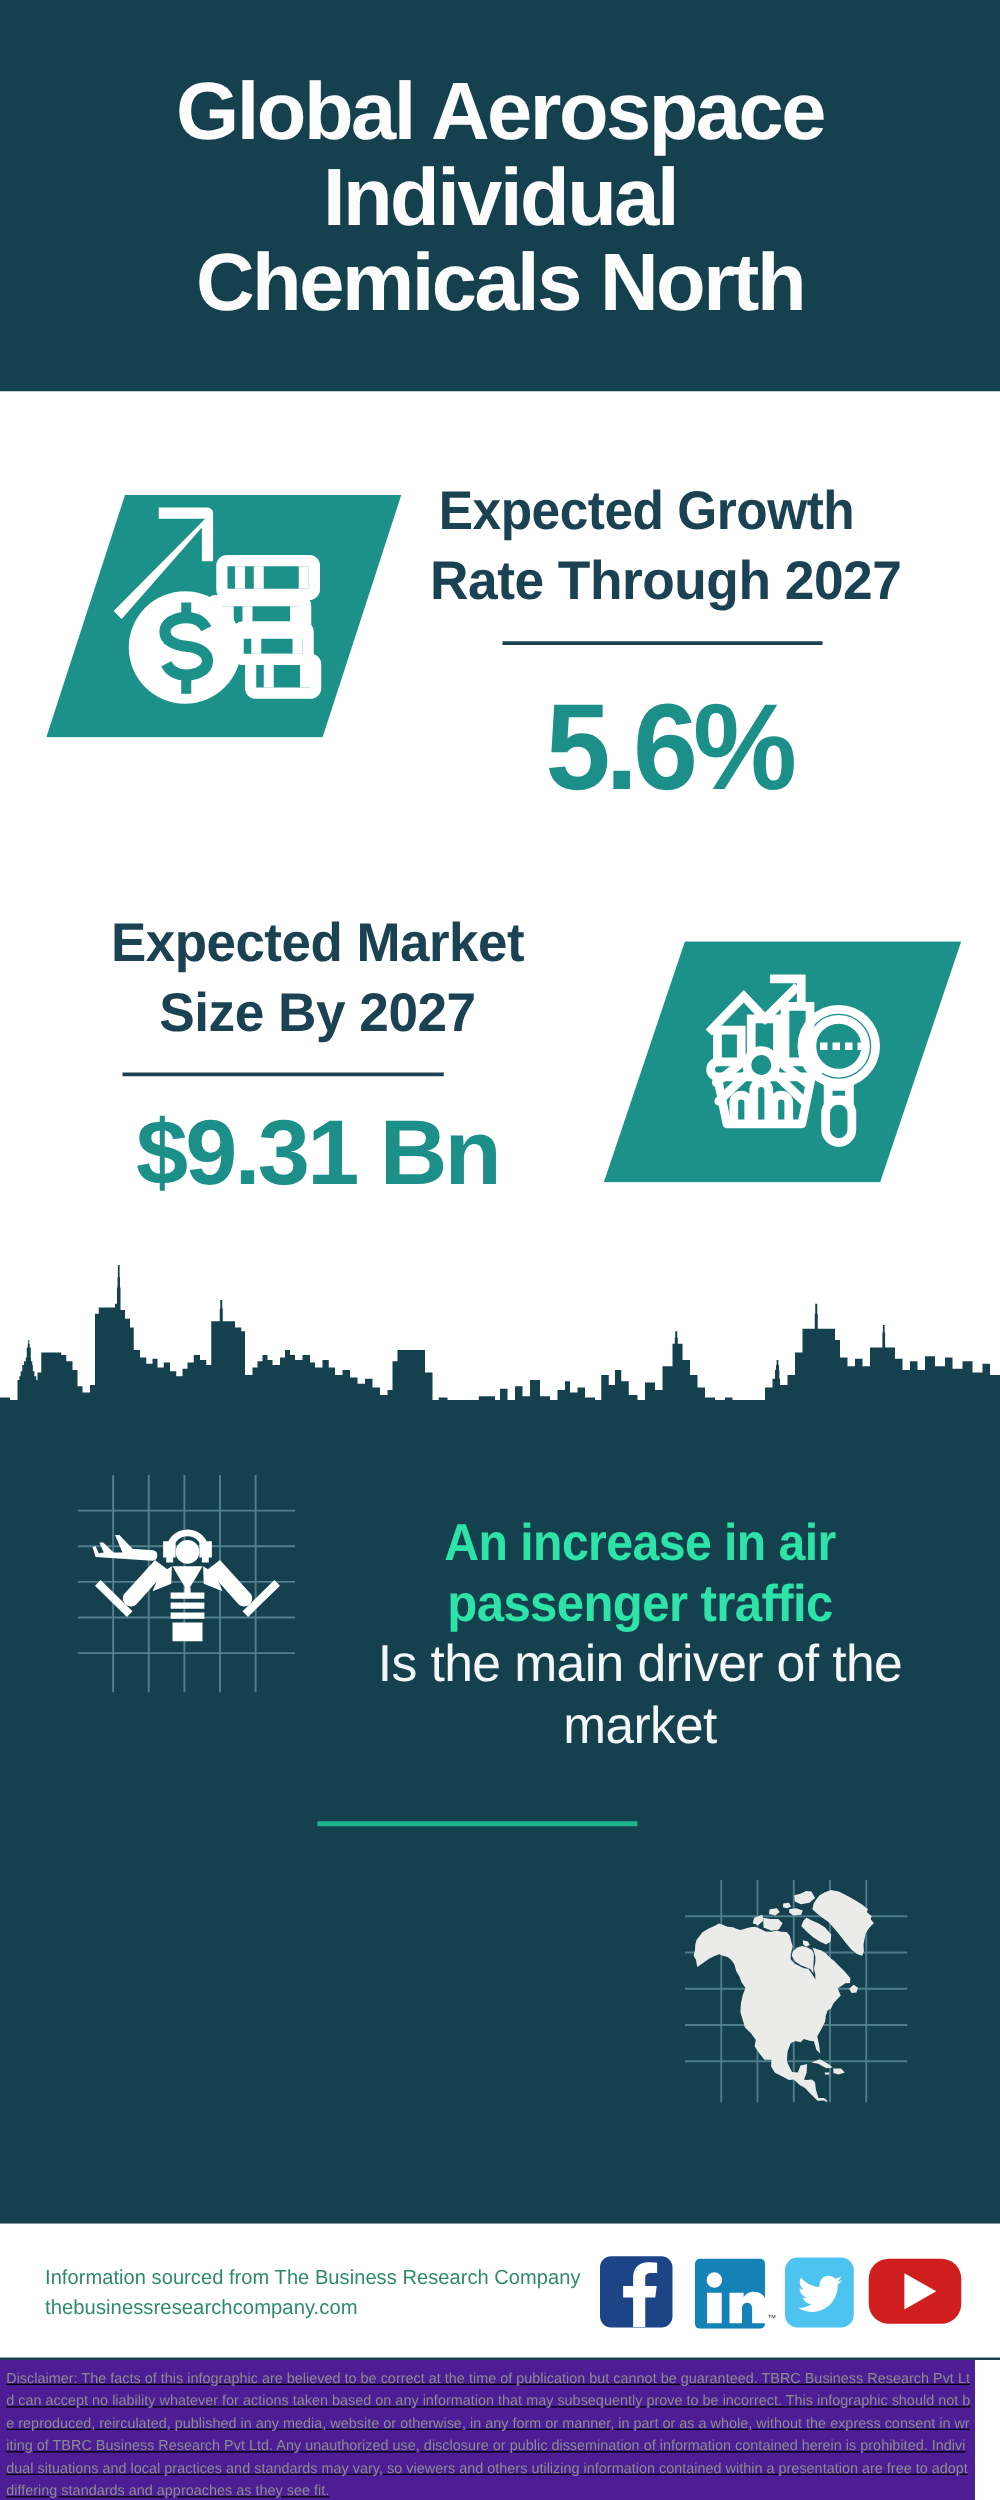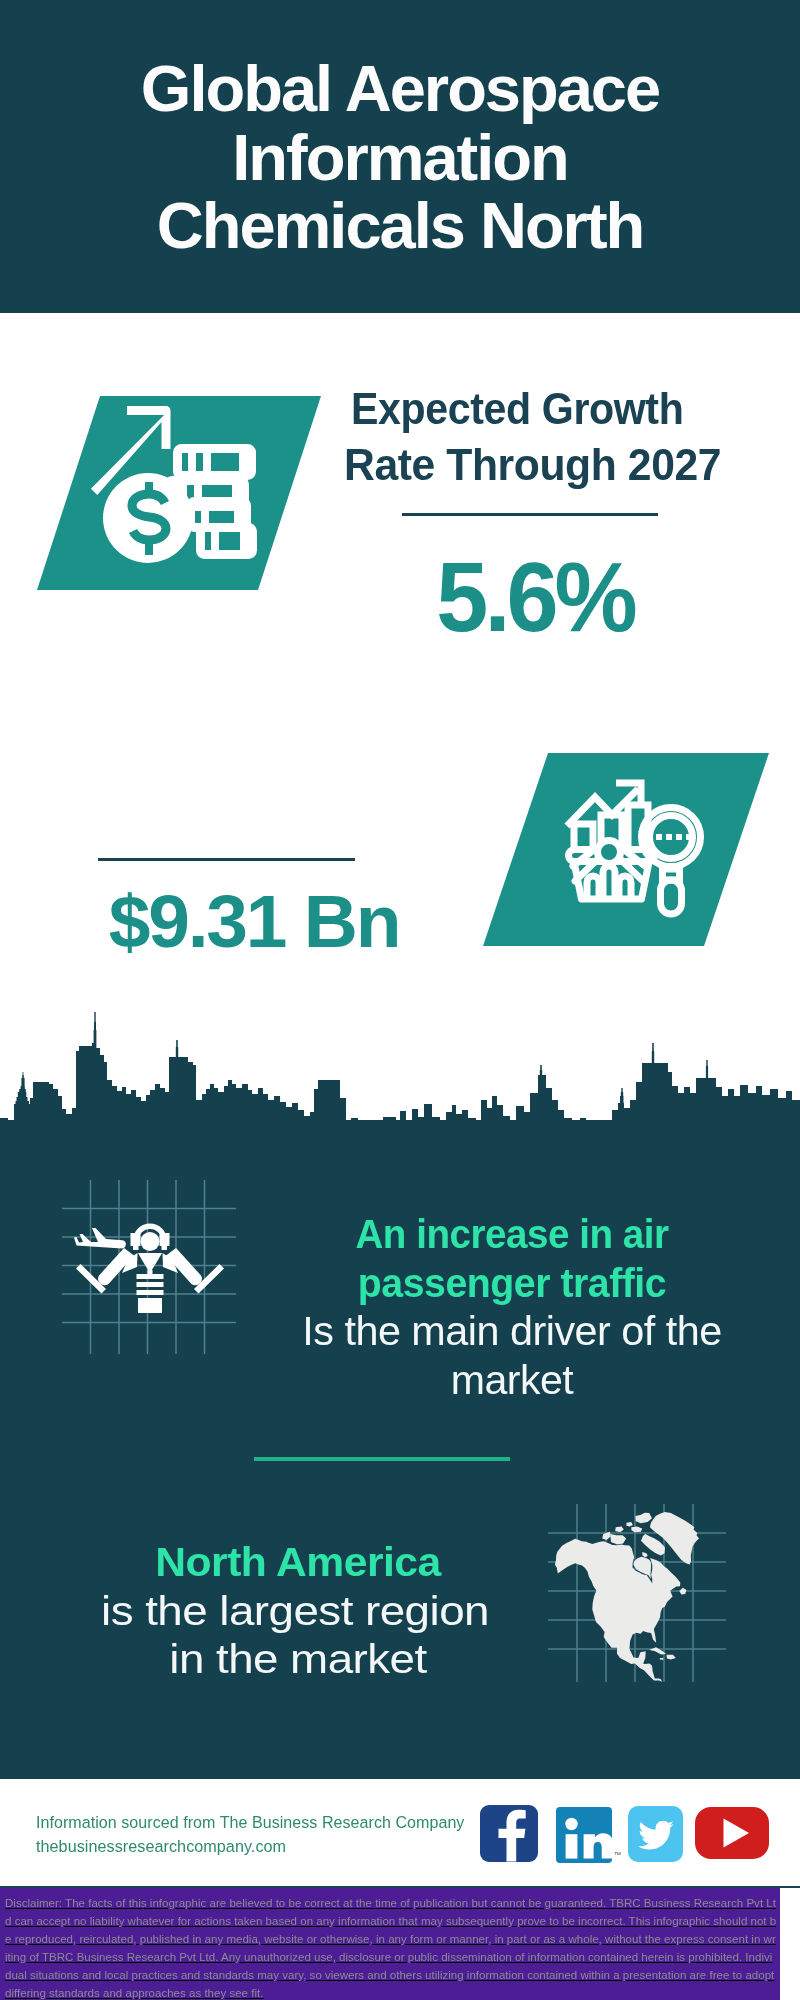--- a/index.html
+++ b/index.html
@@ -84,21 +84,21 @@
           text-align:left;word-break:break-all;letter-spacing:0.02px;}
 </style>
 </head>
 <body>
 
 <div class="page">
 
   <div class="hdr">
     <div class="hdr-title">
       <div>Global Aerospace</div>
-      <div>Information</div>
+      <div>Individual</div>
       <div>Chemicals North</div>
     </div>
   </div>
 
   <div class="par par1">
     <svg class="icon1" viewBox="0 0 284 194" width="284" height="194">
       <g fill="#fff">
         <path d="M90 10h39a4.5 4.5 0 0 1 4.5 4.5V53h-9V25.9L60.3 99.1l-6.4-6.4L127.1 19H90z"></path>
       </g>
       <g fill="none" stroke="#fff" stroke-width="9" stroke-linejoin="round">
@@ -160,20 +160,24 @@
         <rect x="177.5" y="127" width="21" height="34" rx="10.5"></rect>
       </g>
       <g fill="#fff">
         <rect x="173" y="81" width="6" height="6"></rect>
         <rect x="183" y="81" width="6" height="6"></rect>
         <rect x="193" y="81" width="6" height="6"></rect>
         <rect x="203" y="81" width="6" height="6"></rect>
       </g>
     </svg>
   </div>
+  <div class="s2-title">
+    <div>Expected Market</div>
+    <div>Size By 2027</div>
+  </div>
   <div class="s2-rule"></div>
   <div class="s2-val">$9.31 Bn</div>
 
   <div class="dark"></div>
   <svg class="skyline" viewBox="0 0 800 130" width="800" height="130" preserveAspectRatio="none">
     <path id="skypath" fill="#15414f" d="M0.0 130V118.0H8.0V130ZM8.0 130V122.0H14.0V130ZM14.0 130V104.0H30.0V130ZM15.5 130V101.0H29.0V130ZM16.5 130V97.0H27.5V130ZM17.8 130V92.0H26.3V130ZM19.2 130V89.0H25.8V130ZM20.6 130V86.0H24.8V130ZM21.8 130V83.0H24.2V130ZM22.2 130V80.0H23.8V130ZM21.4 130V78.0H24.6V130ZM22.2 130V75.0H23.8V130ZM22.6 130V72.0H23.4V130ZM30.0 130V98.0H33.0V130ZM33.0 130V82.0H49.0V130ZM49.0 130V84.0H53.0V130ZM53.0 130V89.0H58.0V130ZM58.0 130V96.0H62.0V130ZM62.0 130V109.0H66.0V130ZM66.0 130V114.0H72.0V130ZM72.0 130V108.0H76.0V130ZM76.0 130V51.0H79.0V130ZM79.0 130V46.0H92.0V130ZM92.0 130V43.0H95.0V130ZM94.3 130V12.0H95.7V130ZM94.0 130V22.0H96.0V130ZM93.6 130V30.0H96.4V130ZM95.0 130V48.0H100.0V130ZM100.0 130V55.0H104.0V130ZM104.0 130V62.0H107.0V130ZM107.0 130V80.0H112.0V130ZM112.0 130V86.0H117.0V130ZM117.0 130V91.0H122.0V130ZM122.0 130V87.0H126.0V130ZM126.0 130V94.0H131.0V130ZM131.0 130V90.0H136.0V130ZM136.0 130V97.0H141.0V130ZM141.0 130V101.0H146.0V130ZM146.0 130V95.0H150.0V130ZM150.0 130V90.0H155.0V130ZM155.0 130V84.0H160.0V130ZM160.0 130V88.0H165.0V130ZM165.0 130V92.0H169.0V130ZM169.0 130V57.0H188.0V130ZM188.0 130V62.0H193.0V130ZM193.0 130V65.0H196.0V130ZM176.2 130V40.0H177.8V130ZM175.8 130V47.0H178.2V130ZM196.0 130V100.0H202.0V130ZM202.0 130V94.0H206.0V130ZM206.0 130V89.0H210.0V130ZM210.0 130V84.0H214.0V130ZM214.0 130V88.0H218.0V130ZM218.0 130V92.0H224.0V130ZM224.0 130V86.0H228.0V130ZM228.0 130V80.0H232.0V130ZM232.0 130V84.0H236.0V130ZM236.0 130V88.0H242.0V130ZM242.0 130V84.0H248.0V130ZM248.0 130V90.0H252.0V130ZM252.0 130V94.0H258.0V130ZM258.0 130V88.0H263.0V130ZM263.0 130V94.0H268.0V130ZM268.0 130V100.0H274.0V130ZM274.0 130V96.0H280.0V130ZM280.0 130V102.0H286.0V130ZM286.0 130V107.0H292.0V130ZM292.0 130V103.0H298.0V130ZM298.0 130V110.0H304.0V130ZM304.0 130V116.0H310.0V130ZM310.0 130V112.0H314.0V130ZM314.0 130V89.0H318.0V130ZM318.0 130V80.0H340.0V130ZM340.0 130V98.0H346.0V130ZM346.0 130V124.0H351.0V130ZM351.0 130V118.0H358.0V130ZM358.0 130V127.0H362.0V130ZM362.0 130V121.0H370.0V130ZM370.0 130V126.0H376.0V130ZM376.0 130V122.0H383.0V130ZM383.0 130V117.0H396.0V130ZM396.0 130V124.0H400.0V130ZM400.0 130V111.0H406.0V130ZM406.0 130V120.0H412.0V130ZM412.0 130V109.0H418.0V130ZM418.0 130V117.0H424.0V130ZM424.0 130V104.0H432.0V130ZM432.0 130V117.0H440.0V130ZM440.0 130V122.0H446.0V130ZM446.0 130V112.0H452.0V130ZM452.0 130V105.0H456.0V130ZM456.0 130V114.0H462.0V130ZM462.0 130V110.0H468.0V130ZM468.0 130V118.0H476.0V130ZM476.0 130V124.0H481.0V130ZM481.0 130V100.0H487.0V130ZM487.0 130V108.0H492.0V130ZM492.0 130V96.0H497.0V130ZM497.0 130V105.0H503.0V130ZM503.0 130V116.0H510.0V130ZM510.0 130V122.0H516.0V130ZM516.0 130V106.0H524.0V130ZM524.0 130V112.0H530.0V130ZM530.0 130V93.0H538.0V130ZM538.0 130V75.0H546.0V130ZM546.0 130V88.0H552.0V130ZM540.2 130V65.0H541.8V130ZM539.8 130V70.0H542.2V130ZM552.0 130V100.0H558.0V130ZM558.0 130V110.0H564.0V130ZM564.0 130V118.0H572.0V130ZM572.0 130V124.0H580.0V130ZM580.0 130V118.0H586.0V130ZM586.0 130V125.0H592.0V130ZM592.0 130V120.0H598.0V130ZM598.0 130V126.0H606.0V130ZM606.0 130V120.0H612.0V130ZM612.0 130V110.0H618.0V130ZM618.0 130V103.0H624.0V130ZM620.0 130V96.0H623.5V130ZM621.3 130V88.0H622.7V130ZM620.8 130V92.0H623.2V130ZM624.0 130V108.0H630.0V130ZM630.0 130V100.0H636.0V130ZM636.0 130V82.0H642.0V130ZM642.0 130V63.0H668.0V130ZM668.0 130V72.0H672.0V130ZM652.2 130V43.0H653.8V130ZM651.8 130V51.0H654.2V130ZM672.0 130V86.0H678.0V130ZM678.0 130V93.0H684.0V130ZM684.0 130V87.0H690.0V130ZM690.0 130V93.0H696.0V130ZM696.0 130V78.0H716.0V130ZM716.0 130V87.0H722.0V130ZM706.3 130V60.0H707.7V130ZM705.9 130V66.0H708.1V130ZM722.0 130V96.0H728.0V130ZM728.0 130V89.0H734.0V130ZM734.0 130V96.0H740.0V130ZM740.0 130V85.0H748.0V130ZM748.0 130V93.0H756.0V130ZM756.0 130V86.0H762.0V130ZM762.0 130V95.0H770.0V130ZM770.0 130V89.0H778.0V130ZM778.0 130V98.0H786.0V130ZM786.0 130V91.0H792.0V130ZM792.0 130V100.0H800.0V130Z"></path>
   </svg>
 
   <svg class="grid1" viewBox="0 0 174 174" width="174" height="174">
     <g stroke="#52808f" stroke-width="1.5">
@@ -211,25 +215,20 @@
     </g>
   </svg>
   <div class="s3-txt">
     <div class="g">An increase in air</div>
     <div class="g">passenger traffic</div>
     <div class="w">Is the main driver of the</div>
     <div class="w">market</div>
   </div>
   <div class="mid-rule"></div>
 
-  <div class="s4-txt">
-    <div class="g">North America</div>
-    <div class="w">is the largest region</div>
-    <div class="w">in the market</div>
-  </div>
 
   <svg class="grid2" viewBox="0 0 178 178" width="178" height="178">
     <g stroke="#4e7d8c" stroke-width="1.5">
       <path d="M29 0v178M58 0v178M87 0v178M116 0v178M145 0v178"></path>
       <path d="M0 29h178M0 58h178M0 87h178M0 116h178M0 145h178"></path>
     </g>
     <g fill="#ebecea">
       <path id="napath" fill-rule="evenodd" d="M9.2 47.9 L14.0 41.8 L19.0 38.8 L23.9 36.6 L27.1 34.8 L30.7 35.9 L33.9 37.3 L38.4 37.7 L40.0 38.6 L44.3 40.0 L48.5 38.8 L52.1 37.7 L55.7 37.3 L58.1 38.2 L61.7 39.7 L64.4 41.1 L69.2 41.3 L73.1 40.4 L77.0 41.3 L81.4 41.5 L83.9 44.7 L85.0 49.2 L86.2 53.3 L84.7 58.2 L84.5 63.2 L87.2 66.5 L90.8 68.3 L95.1 70.6 L98.7 71.0 L102.3 76.2 L104.3 79.6 L104.2 75.1 L103.1 70.6 L104.2 66.1 L104.3 61.6 L103.3 57.1 L101.9 53.9 L105.7 55.3 L109.1 56.4 L112.9 58.7 L116.6 62.7 L119.2 64.5 L123.1 68.6 L127.8 73.1 L132.3 78.5 L132.0 82.3 L128.3 82.5 L125.0 84.8 L122.2 86.8 L124.6 92.4 L122.3 94.7 L118.9 98.3 L116.8 102.8 L114.2 104.1 L112.6 108.6 L112.1 113.2 L109.3 119.0 L105.8 124.9 L107.2 131.6 L108.2 138.8 L105.1 135.7 L103.1 128.9 L99.6 128.5 L95.1 127.1 L92.6 129.8 L88.1 128.7 L84.6 130.5 L82.1 137.0 L81.5 145.1 L85.6 153.5 L90.3 153.9 L92.4 148.3 L97.7 147.2 L97.3 154.1 L95.2 159.5 L96.8 160.0 L101.6 159.5 L104.0 161.8 L104.7 167.6 L106.8 174.4 L110.8 174.4 L112.9 175.3 L114.1 178.0 L111.3 176.4 L106.0 176.6 L102.4 173.0 L99.2 169.7 L96.0 166.3 L91.8 164.0 L86.9 159.5 L83.1 160.0 L78.3 157.3 L72.0 154.1 L68.9 149.4 L69.1 143.8 L63.5 143.8 L59.1 138.1 L55.7 133.0 L56.6 128.0 L52.6 122.4 L48.0 117.9 L46.3 112.3 L44.3 105.5 L44.7 98.7 L46.2 92.0 L48.4 86.4 L45.3 81.9 L43.6 77.4 L40.9 72.8 L39.4 67.2 L36.8 63.8 L34.1 61.6 L30.4 60.5 L27.4 59.3 L23.6 60.7 L19.5 62.7 L14.7 66.1 L9.8 69.5 L8.8 63.8 L6.9 60.5 L8.0 56.0 L8.2 51.5 L9.2 47.9 ZM141.7 60.5 L143.1 57.1 L142.8 51.5 L143.6 47.4 L144.6 42.5 L146.7 39.1 L149.3 36.1 L151.1 34.6 L148.5 31.2 L149.3 28.9 L145.4 25.6 L146.4 23.3 L142.1 19.9 L136.8 16.6 L130.9 13.2 L122.9 9.1 L116.8 8.0 L111.9 9.8 L107.7 12.1 L105.1 15.4 L102.9 18.8 L101.9 23.3 L105.6 26.7 L109.9 30.1 L114.5 33.4 L118.7 37.9 L122.6 42.5 L126.1 47.0 L129.7 51.5 L133.4 56.0 L138.0 59.3 L141.7 60.5 ZM97.2 30.1 L101.5 32.3 L106.6 34.6 L112.1 37.9 L117.0 43.6 L116.5 49.2 L112.9 51.5 L107.7 49.2 L102.5 45.8 L97.4 41.3 L93.0 36.8 L94.8 32.3 L97.2 30.1 ZM62.4 30.1 L68.4 31.2 L74.6 31.2 L78.1 34.6 L75.1 39.5 L69.3 40.6 L62.9 37.9 L62.4 30.1 ZM87.4 12.1 L92.3 10.9 L96.9 8.7 L101.2 9.1 L104.0 14.3 L99.6 18.1 L92.7 19.3 L87.8 17.2 L87.4 12.1 ZM55.3 30.1 L61.9 27.8 L62.9 32.3 L58.5 36.1 L54.2 34.6 L55.3 30.1 ZM83.3 23.3 L89.0 22.6 L94.2 24.4 L92.9 27.8 L86.9 28.3 L83.4 26.2 L83.3 23.3 ZM67.7 23.3 L73.5 22.6 L75.8 25.6 L72.2 28.3 L67.2 27.1 L67.7 23.3 ZM78.5 18.8 L83.2 18.1 L84.9 21.1 L81.7 22.6 L78.4 21.7 L78.5 18.8 ZM94.2 48.1 L98.4 49.2 L99.8 51.9 L96.8 53.3 L94.5 51.5 L94.2 48.1 ZM131.3 87.0 L134.9 83.7 L138.4 86.1 L137.2 90.0 L133.4 90.4 L131.3 87.0 ZM101.1 146.0 L108.0 143.3 L114.4 146.9 L118.2 149.9 L113.1 150.5 L106.6 146.9 L101.1 146.0 ZM118.6 150.8 L124.9 150.8 L127.8 153.9 L122.8 155.5 L118.8 154.4 L118.6 150.8 ZM111.8 153.9 L115.3 153.9 L115.4 155.7 L111.9 155.5 L111.8 153.9 ZM85.3 60.5 L88.4 65.4 L92.6 68.1 L96.8 69.7 L100.5 71.3 L102.8 74.9 L102.6 69.5 L103.0 63.8 L103.1 59.6 L101.7 56.0 L98.0 53.9 L93.6 52.8 L89.4 54.2 L86.5 56.9 L85.3 60.5 Z"></path>
     </g>
   </svg>

